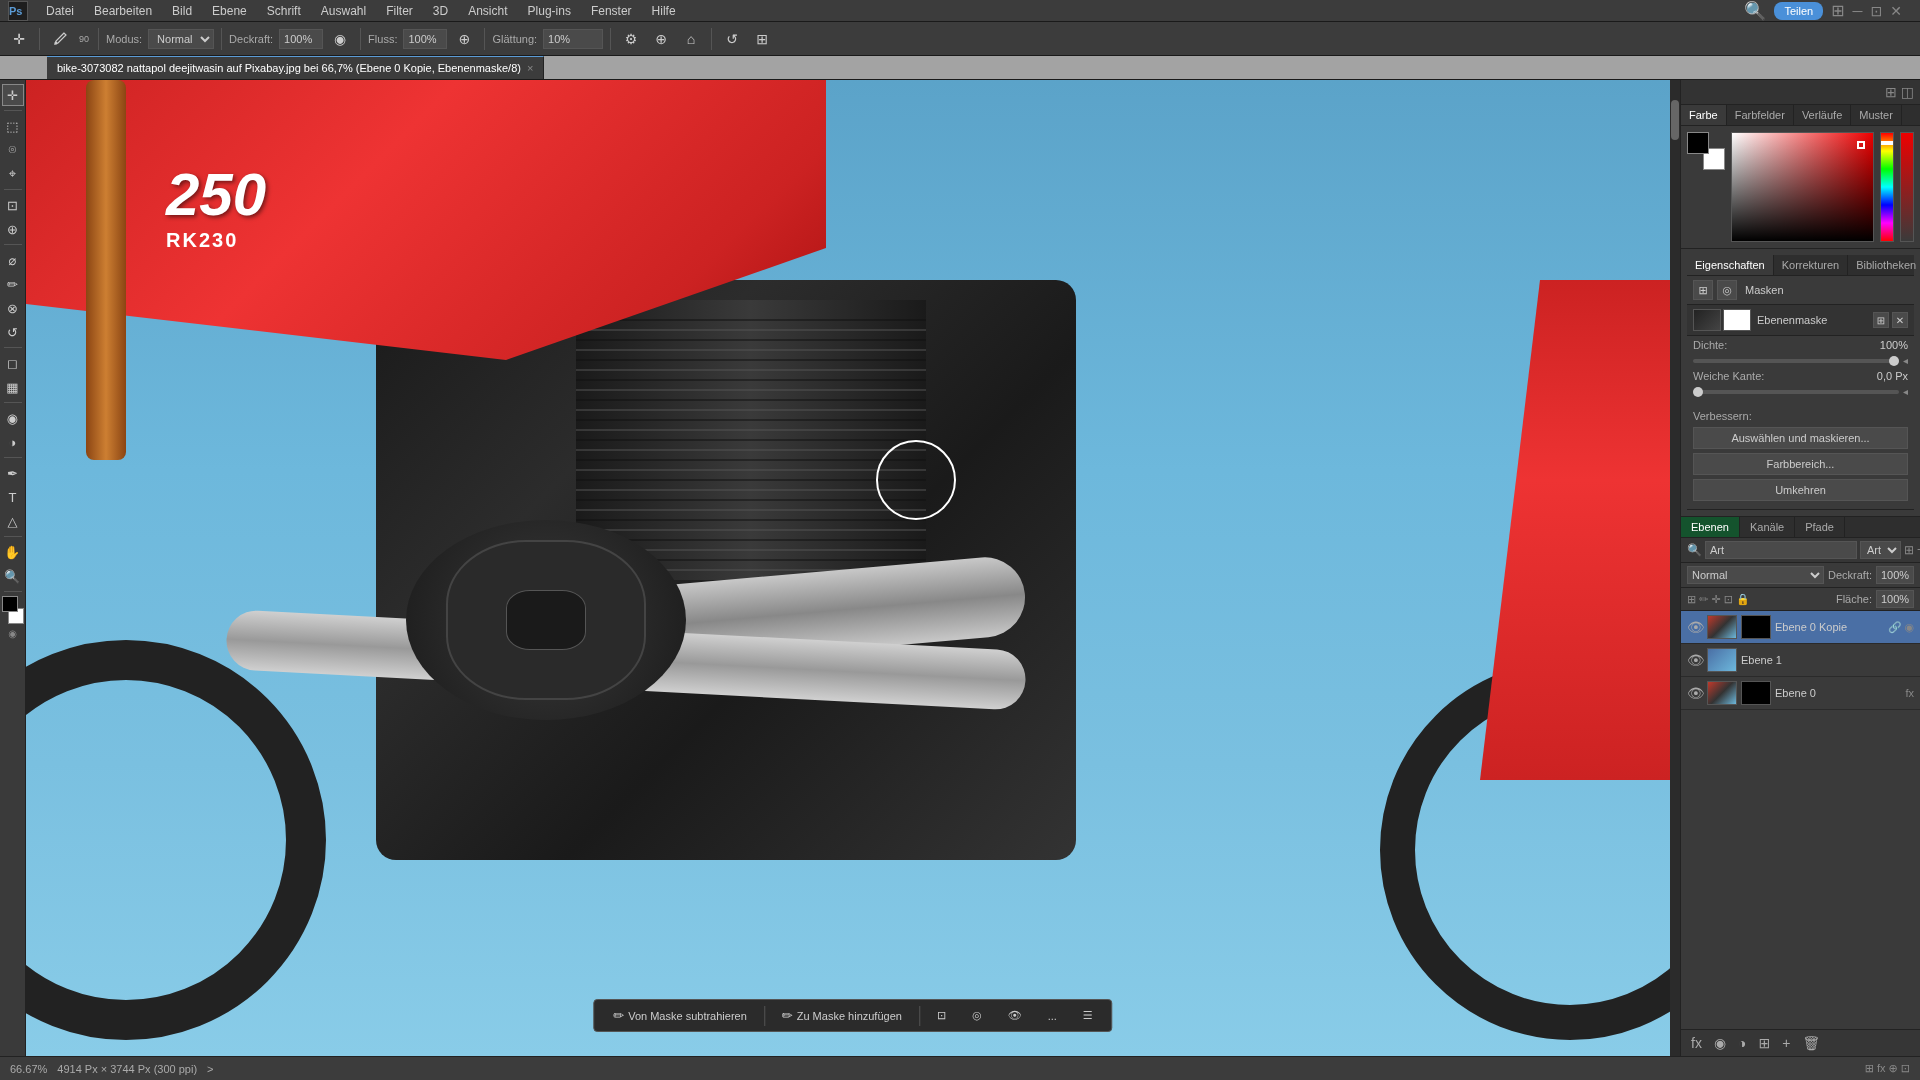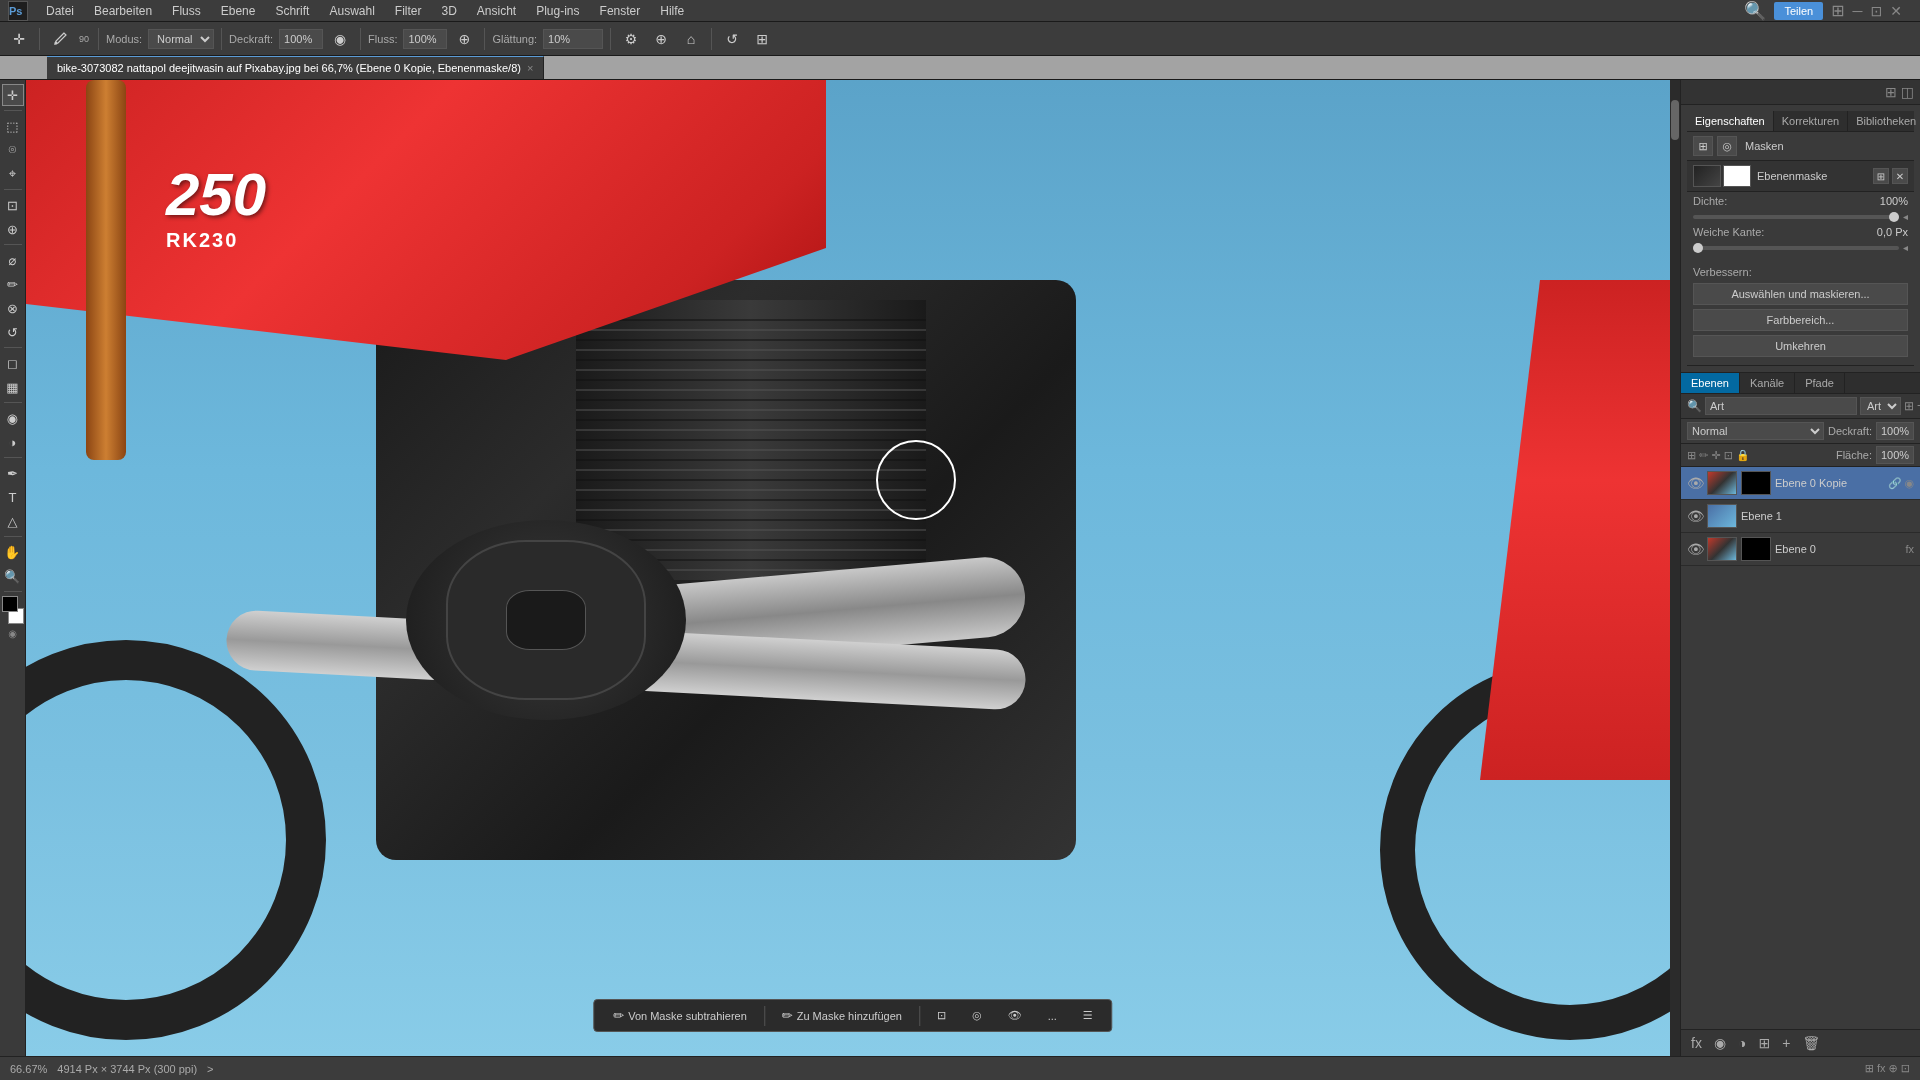--- a/index.html
+++ b/index.html
@@ -277,21 +277,21 @@
       overflow: hidden;
       display: flex;
       flex-direction: column;
     }
     .layers-tabs {
       display: flex;
       background: #2e2e2e;
       border-bottom: 1px solid #222;
     }
     .layers-tab { padding: 4px 10px; font-size: 11px; color: #aaa; cursor: pointer; border-right: 1px solid #222; }
-    .layers-tab.active { color: #fff; background: #0369a1; }
+    .layers-tab.active { color: #fff; background: #14532d; }
 
     .layers-toolbar {
       display: flex;
       align-items: center;
       padding: 3px 6px;
       gap: 3px;
       border-bottom: 1px solid #222;
       background: #363636;
     }
     .layers-search {
@@ -421,34 +421,34 @@
   </style>
 </head>
 <body>
 
 <div id="menubar">
   <div style="width:20px; height:20px; background:#1e1e1e; border:1px solid #555; display:flex; align-items:center; justify-content:flex-start; margin-right:6px;">
     <span style="color:#5b9bd5; font-size:11px; font-weight:bold;">Ps</span>
   </div>
   <span class="menu-item">Datei</span>
   <span class="menu-item">Bearbeiten</span>
-  <span class="menu-item">Fluss</span>
+  <span class="menu-item">Bild</span>
   <span class="menu-item">Ebene</span>
   <span class="menu-item">Schrift</span>
   <span class="menu-item">Auswahl</span>
   <span class="menu-item">Filter</span>
   <span class="menu-item">3D</span>
   <span class="menu-item">Ansicht</span>
   <span class="menu-item">Plug-ins</span>
   <span class="menu-item">Fenster</span>
   <span class="menu-item">Hilfe</span>
   <div style="flex:1;"></div>
   <div style="display:flex; align-items:center; gap:8px; margin-right:10px;">
     <span style="font-size:18px; color:#888; cursor:pointer;">🔍</span>
-    <button style="background:#4a90d9; border:none; color:#fff; padding:3px 10px; font-size:11px; cursor:pointer; border-radius:2px;">Teilen</button>
+    <button style="background:#4a90d9; border:none; color:#fff; padding:3px 10px; font-size:11px; cursor:pointer; border-radius:8px;">Teilen</button>
     <span style="font-size:16px; color:#888; cursor:pointer;">⊞</span>
     <span style="font-size:14px; color:#888;">─</span>
     <span style="font-size:14px; color:#888;">⊡</span>
     <span style="font-size:14px; color:#888;">✕</span>
   </div>
 </div>
 
 <div id="toolbar">
   <button class="toolbar-btn" title="Verschieben">✛</button>
   <div class="toolbar-sep"></div>
@@ -631,20 +631,45 @@
     </div>
   </div>
 
   <div id="right-panel">
 
     <div style="display:flex; justify-content:flex-end; padding:4px 6px; border-bottom:1px solid #222; background:#333; gap:4px;">
       <span style="font-size:14px; color:#888; cursor:pointer;">⊞</span>
       <span style="font-size:14px; color:#888; cursor:pointer;">◫</span>
     </div>
 
+    <div id="color-panel">
+      <div class="panel-tabs">
+        <span class="panel-tab active">Farbe</span>
+        <span class="panel-tab">Farbfelder</span>
+        <span class="panel-tab">Verläufe</span>
+        <span class="panel-tab">Muster</span>
+      </div>
+      <div class="color-picker-area">
+
+        <div style="position:relative; width:38px; height:38px;">
+          <div style="position:absolute; bottom:0; right:0; width:22px; height:22px; background:#fff; border:1px solid #888; cursor:pointer;"></div>
+          <div style="position:absolute; top:0; left:0; width:22px; height:22px; background:#000; border:1px solid #888; cursor:pointer;"></div>
+        </div>
+
+        <div class="color-gradient">
+          <div style="position:absolute; top:8px; right:8px; width:8px; height:8px; border:2px solid #fff; border-radius:50;"></div>
+        </div>
+
+        <div class="color-hue-strip">
+          <div class="hue-marker"></div>
+        </div>
+
+        <div class="color-alpha-strip"></div>
+      </div>
+    </div>
 
     <div id="props-panel">
       <div class="panel-tabs">
         <span class="panel-tab active">Eigenschaften</span>
         <span class="panel-tab">Korrekturen</span>
         <span class="panel-tab">Bibliotheken</span>
       </div>
 
       <div style="display:flex; align-items:center; padding:4px 6px; gap:4px; border-bottom:1px solid #222;">
         <div class="props-icon">⊞</div>

